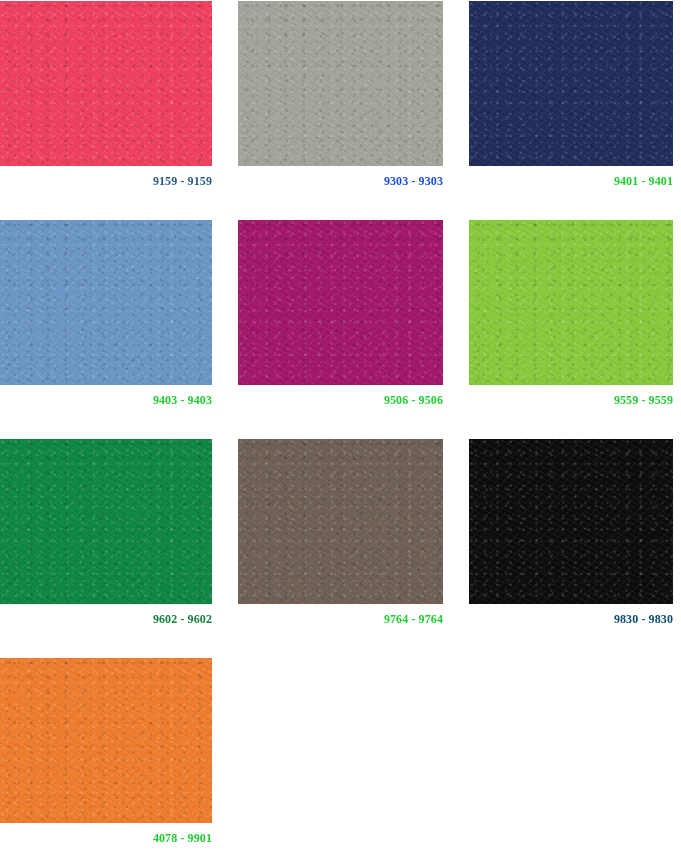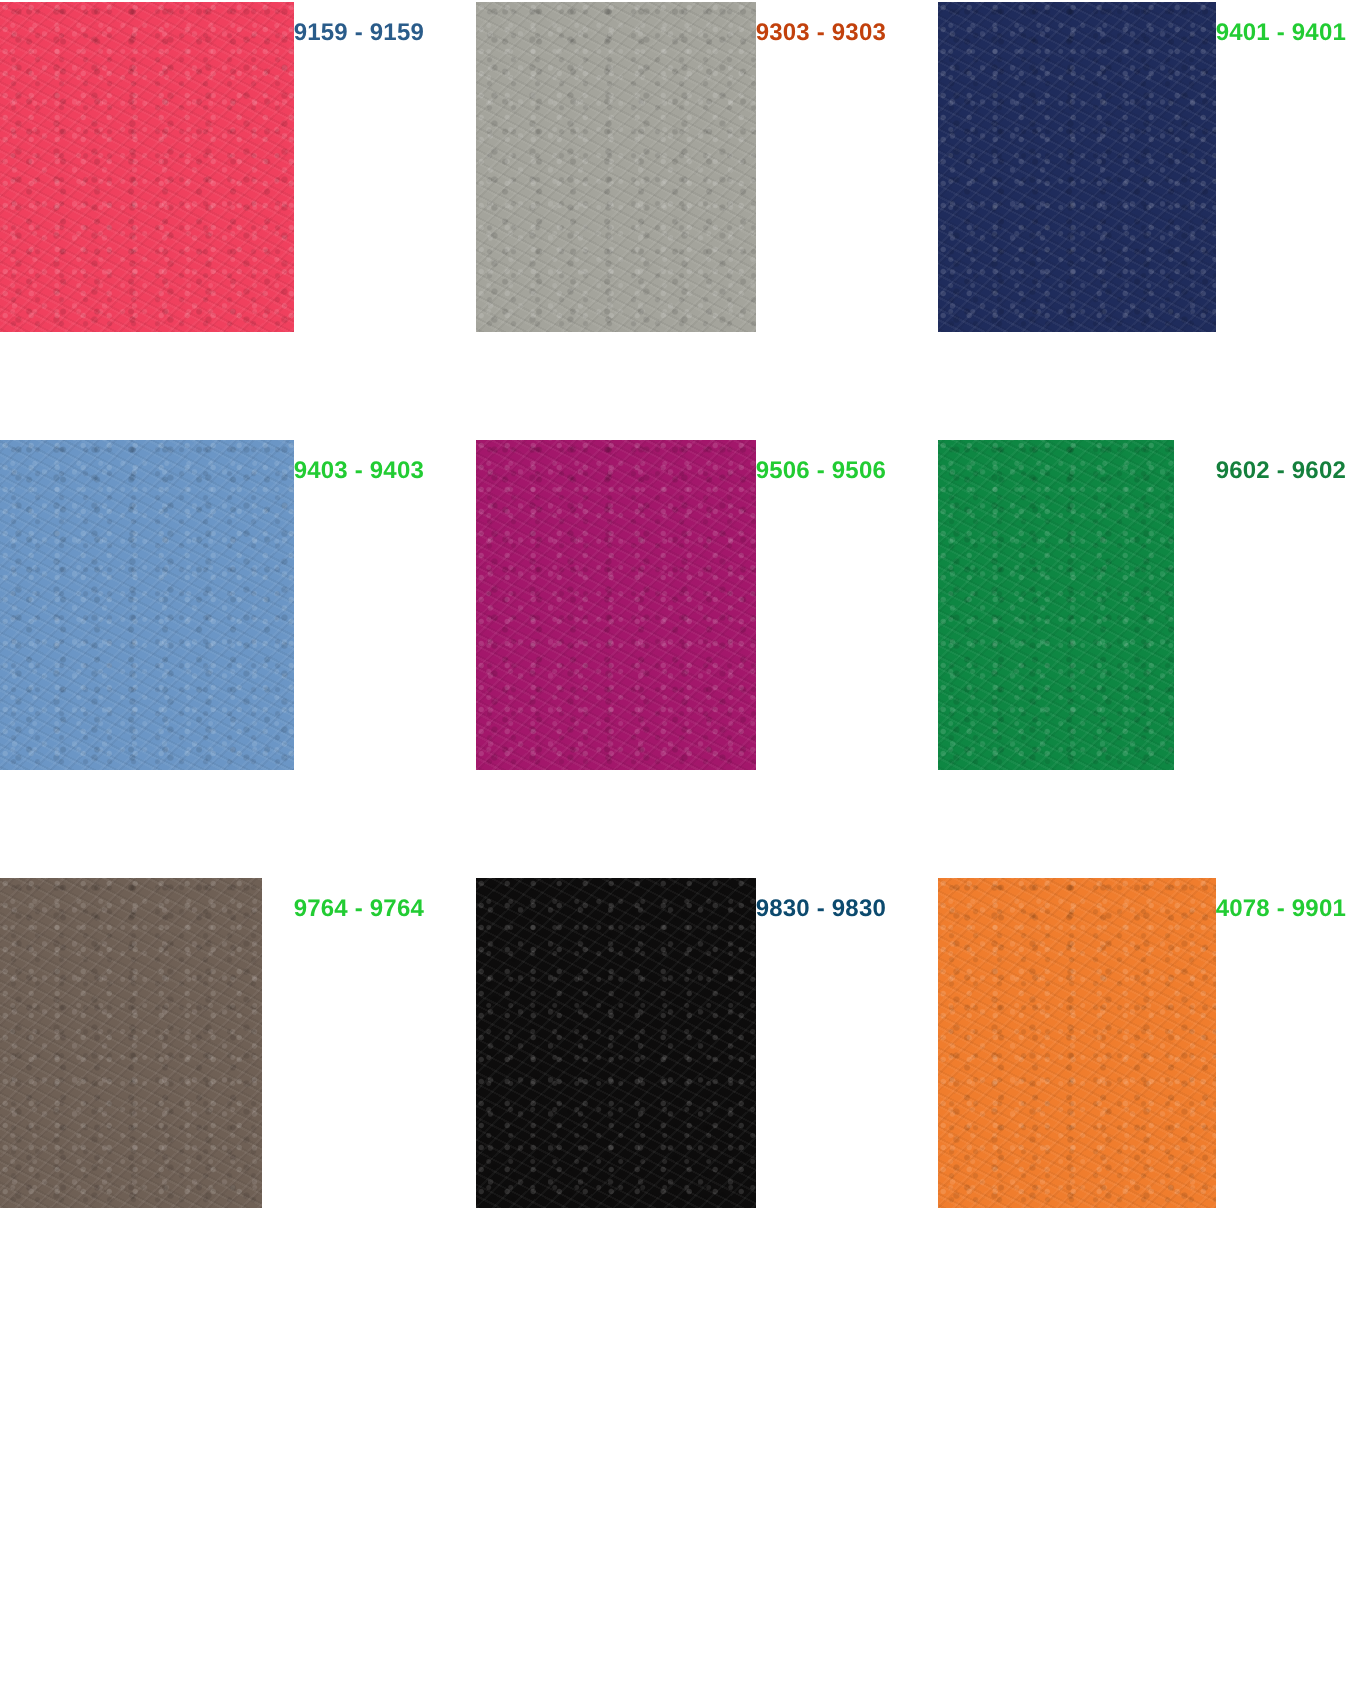--- a/index.html
+++ b/index.html
@@ -20,21 +20,23 @@
     grid-template-columns: 212px 205px 204px;
     column-gap: 26px;
     grid-template-rows: repeat(4, 195px);
     row-gap: 24px;
     padding: 1px 0 0 0;
     box-sizing: border-box;
   }
 
   .swatch-cell {
     display: flex;
-    align-items: flex-start;
+    flex-direction: column;
+    align-items: flex-end;
+    font-family: Liberation Serif, serif;
   }
 
   .swatch-chip {
     width: 100%;
     height: 165px;
     position: relative;
     overflow: hidden;
     background-color: #cccccc;
     display: block;
   }
@@ -80,33 +82,37 @@
 </head>
 <body style="background: rgb(255, 255, 255);">
 
 <div id="swatch-grid">
     <div class="swatch-cell">
       <a class="swatch-chip" href="#" style="background-color: rgb(240, 64, 94);"></a>
       <a class="swatch-label" href="#" style="color: rgb(42, 92, 138);">9159 - 9159</a>
     </div>
     <div class="swatch-cell">
       <a class="swatch-chip" href="#" style="background-color: rgb(164, 164, 156);"></a>
-      <a class="swatch-label" href="#" style="color: #c2410c;">9303 - 9303</a>
+      <a class="swatch-label" href="#" style="color: #1d4ed8;">9303 - 9303</a>
     </div>
     <div class="swatch-cell">
       <a class="swatch-chip" href="#" style="background-color: rgb(31, 44, 92);"></a>
       <a class="swatch-label" href="#" style="color: rgb(34, 204, 51);">9401 - 9401</a>
     </div>
     <div class="swatch-cell">
       <a class="swatch-chip" href="#" style="background-color: rgb(107, 150, 198);"></a>
       <a class="swatch-label" href="#" style="color: rgb(34, 204, 51);">9403 - 9403</a>
     </div>
     <div class="swatch-cell">
       <a class="swatch-chip" href="#" style="background-color: rgb(163, 23, 107);"></a>
       <a class="swatch-label" href="#" style="color: rgb(34, 204, 51);">9506 - 9506</a>
+    </div>
+    <div class="swatch-cell">
+      <a class="swatch-chip" href="#" style="background-color: rgb(135, 203, 60);"></a>
+      <a class="swatch-label" href="#" style="color: rgb(34, 204, 51);">9559 - 9559</a>
     </div>
     <div class="swatch-cell">
       <a class="swatch-chip" href="#" style="background-color: rgb(14, 135, 67);"></a>
       <a class="swatch-label" href="#" style="color: #15803d; margin-left: 21px;">9602 - 9602</a>
     </div>
     <div class="swatch-cell">
       <a class="swatch-chip" href="#" style="background-color: rgb(111, 96, 85);"></a>
       <a class="swatch-label" href="#" style="color: rgb(34, 204, 51); padding-left: 16px;">9764 - 9764</a>
     </div>
     <div class="swatch-cell">

